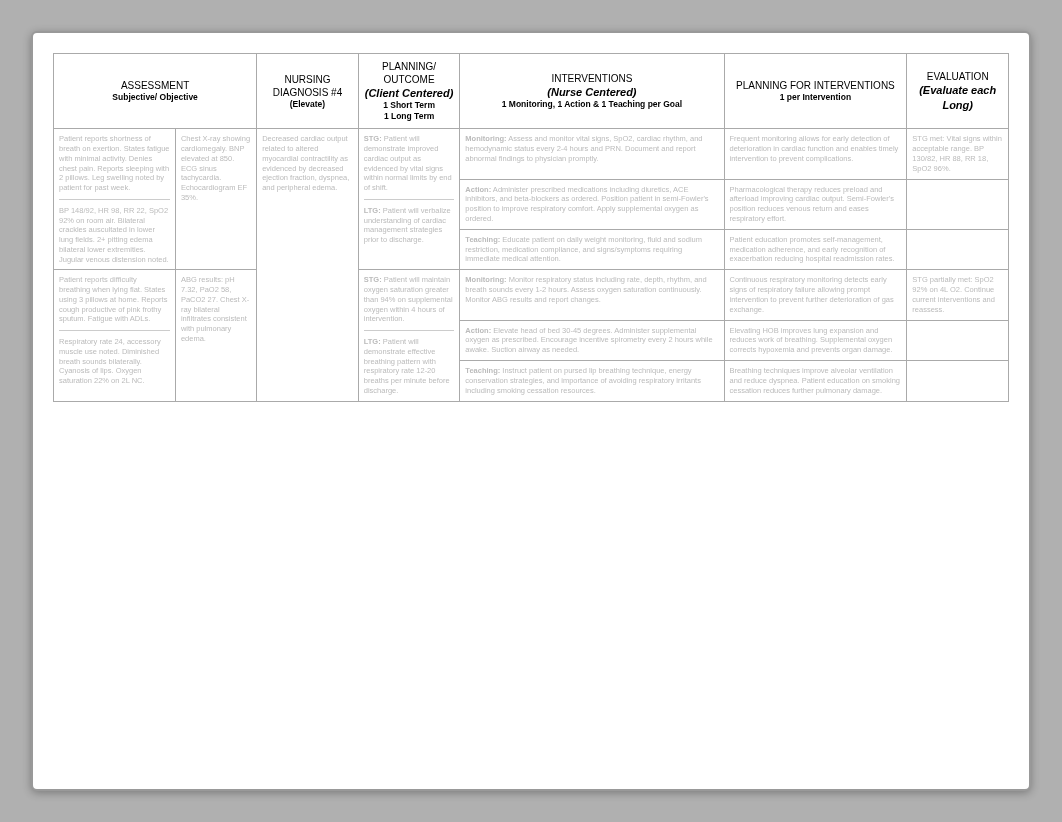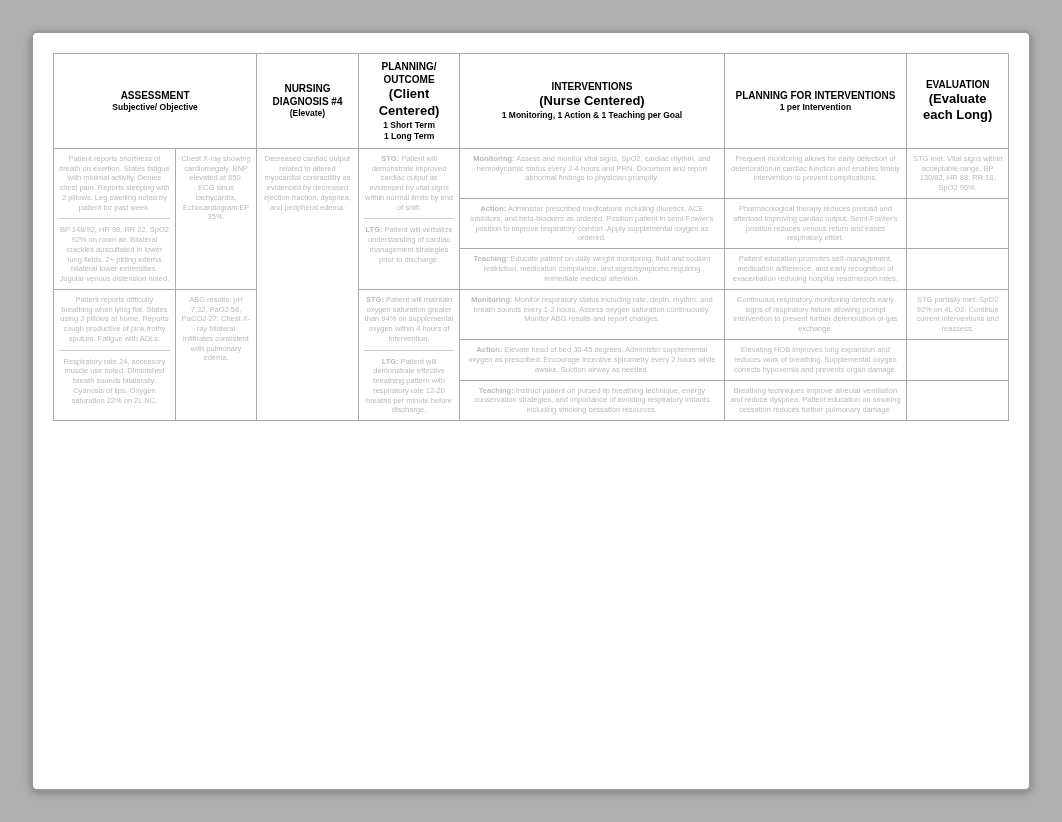--- a/index.html
+++ b/index.html
@@ -38,41 +38,41 @@
     td {
       border: 1px solid #aaa;
       padding: 5px 5px;
       vertical-align: top;
       font-size: 8px;
       color: #555;
       line-height: 1.35;
     }
     .header-main {
       font-size: 10px;
-      font-weight: bold;
+      font-weight: normal;
     }
     .header-sub {
-      font-size: 13px;
+      font-size: 11px;
+      font-style: italic;
     }
     .header-sub-normal {
       font-size: 8.5px;
       font-style: normal;
     }
     .col-assessment { width: 12%; }
     .col-subjective { width: 8%; }
     .col-diagnosis { width: 10%; }
     .col-planning { width: 10%; }
     .col-interventions { width: 26%; }
     .col-rationale { width: 18%; }
     .col-evaluation { width: 10%; }
     .blurred-text {
       color: #bbb;
       font-size: 7.5px;
       line-height: 1.3;
-      text-align: center;
     }
     .cell-divider {
       border-bottom: 1px solid #ccc;
       margin: 6px 0;
     }
   </style>
 </head>
 <body>
 
 <div class="page-container">

